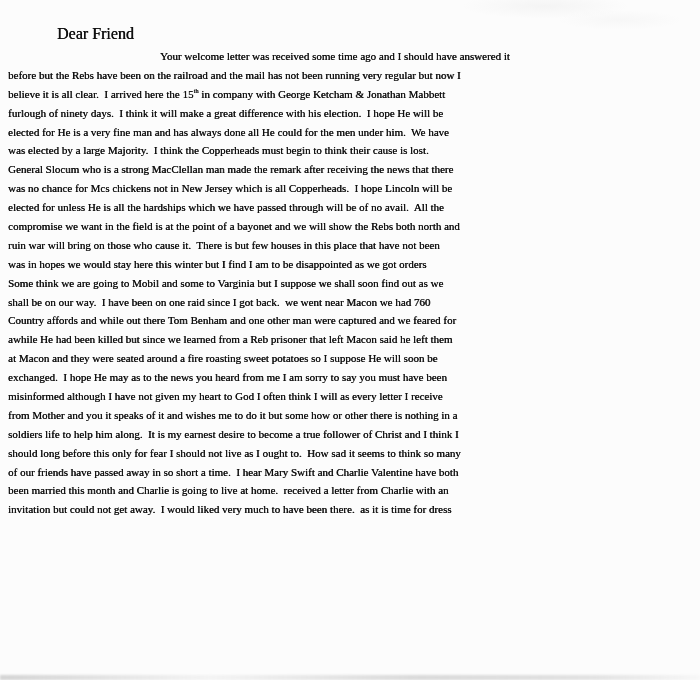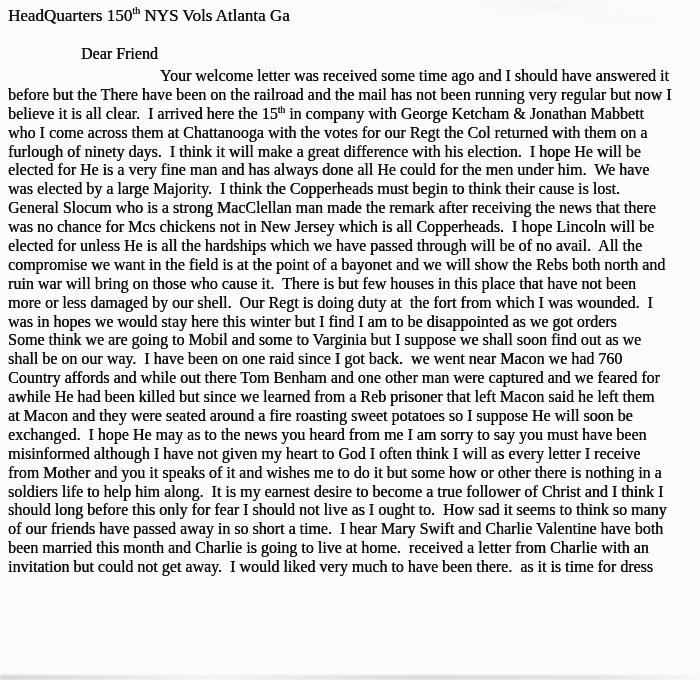--- a/index.html
+++ b/index.html
@@ -29,30 +29,30 @@
     line-height: 20px;
     white-space: pre;
   }
   sup {
     font-size: 0.6em;
     vertical-align: super;
     line-height: 0;
   }
   .salutation {
     margin-top: 18px;
-    margin-left: 73px;
+    margin-left: 49px;
     font-size: 16px;
     line-height: 20px;
     white-space: pre;
   }
   .body {
     margin-top: 3px;
   }
   .line {
-    font-size: 16px;
+    font-size: 11px;
     line-height: 18.9px;
     height: 18.9px;
     white-space: pre;
   }
   .line:first-child {
     text-indent: 152px;
   }
   .scan-edge {
     position: absolute;
     left: 0;
@@ -65,36 +65,33 @@
       rgba(130,130,130,0.28) 60%,
       rgba(140,140,140,0.22) 85%,
       rgba(200,200,200,0.08));
     filter: blur(1px);
   }
 </style>
 </head>
 <body>
 
 <div class="page">
-  <div class="heading">HeadQuarters 150<sup>th</sup> NYS Vols Atlanta Ga</div>
   <div class="salutation">Dear Friend</div>
   <div class="body">
       <div class="line">Your welcome letter was received some time ago and I should have answered it</div>
-      <div class="line">before but the There have been on the railroad and the mail has not been running very regular but now I</div>
+      <div class="line">before but the Rebs have been on the railroad and the mail has not been running very regular but now I</div>
       <div class="line">believe it is all clear.  I arrived here the 15<sup>th</sup> in company with George Ketcham &amp; Jonathan Mabbett</div>
-      <div class="line">who I come across them at Chattanooga with the votes for our Regt the Col returned with them on a</div>
       <div class="line">furlough of ninety days.  I think it will make a great difference with his election.  I hope He will be</div>
       <div class="line">elected for He is a very fine man and has always done all He could for the men under him.  We have</div>
       <div class="line">was elected by a large Majority.  I think the Copperheads must begin to think their cause is lost.</div>
       <div class="line">General Slocum who is a strong MacClellan man made the remark after receiving the news that there</div>
       <div class="line">was no chance for Mcs chickens not in New Jersey which is all Copperheads.  I hope Lincoln will be</div>
       <div class="line">elected for unless He is all the hardships which we have passed through will be of no avail.  All the</div>
       <div class="line">compromise we want in the field is at the point of a bayonet and we will show the Rebs both north and</div>
       <div class="line">ruin war will bring on those who cause it.  There is but few houses in this place that have not been</div>
-      <div class="line">more or less damaged by our shell.  Our Regt is doing duty at  the fort from which I was wounded.  I</div>
       <div class="line">was in hopes we would stay here this winter but I find I am to be disappointed as we got orders</div>
       <div class="line">Some think we are going to Mobil and some to Varginia but I suppose we shall soon find out as we</div>
       <div class="line">shall be on our way.  I have been on one raid since I got back.  we went near Macon we had 760</div>
       <div class="line">Country affords and while out there Tom Benham and one other man were captured and we feared for</div>
       <div class="line">awhile He had been killed but since we learned from a Reb prisoner that left Macon said he left them</div>
       <div class="line">at Macon and they were seated around a fire roasting sweet potatoes so I suppose He will soon be</div>
       <div class="line">exchanged.  I hope He may as to the news you heard from me I am sorry to say you must have been</div>
       <div class="line">misinformed although I have not given my heart to God I often think I will as every letter I receive</div>
       <div class="line">from Mother and you it speaks of it and wishes me to do it but some how or other there is nothing in a</div>
       <div class="line">soldiers life to help him along.  It is my earnest desire to become a true follower of Christ and I think I</div>

